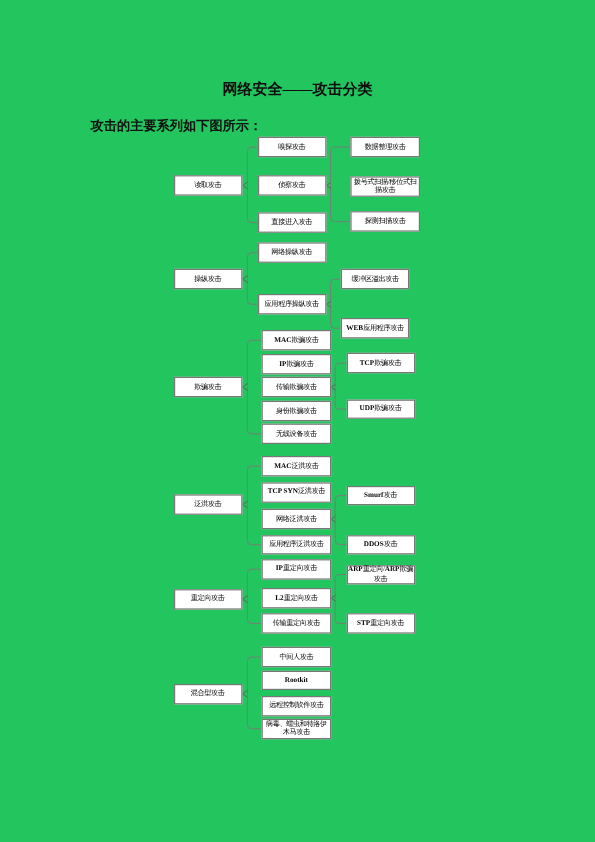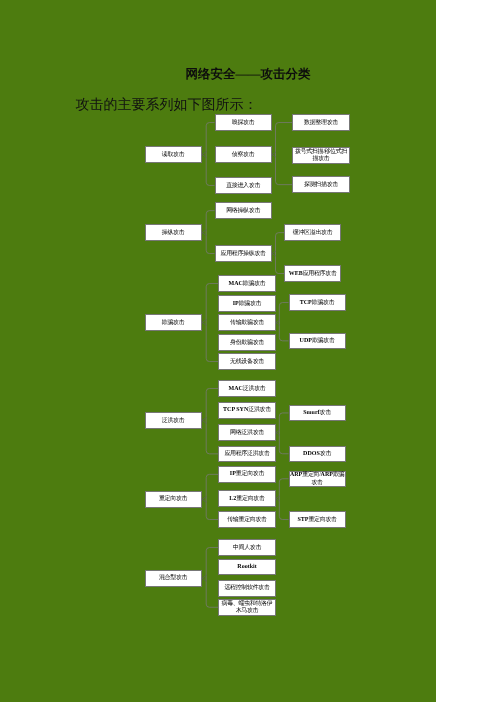--- a/index.html
+++ b/index.html
@@ -1,23 +1,23 @@
 <!DOCTYPE html>
 <html><head>
 <meta charset="utf-8">
 <title>网络安全——攻击分类</title>
 <style>
   html,body{margin:0;padding:0;background:#ffffff;}
   body{width:496px;height:702px;overflow:hidden;
        font-family:"Liberation Serif","DejaVu Serif",serif;color:#000;
        -webkit-font-smoothing:antialiased;text-rendering:geometricPrecision;}
-  .page{position:relative;width:436px;height:702px;background:#4d7c0f;}
+  .page{position:relative;width:496px;height:702px;background:#22c55e;}
   .title{position:absolute;left:0;top:67px;width:496px;text-align:center;
          font-weight:bold;font-size:12.5px;line-height:14px;color:#0d0d0d;}
-  .intro{position:absolute;left:75.5px;top:101px;font-size:14px;line-height:9px;color:#111;}
+  .intro{position:absolute;left:75.5px;top:101px;font-size:11px;line-height:9px;color:#111;font-weight:bold;}
   #wires{position:absolute;left:0;top:0;width:496px;height:702px;overflow:visible;}
   .box{position:absolute;box-sizing:border-box;border:0.8px solid #777;
        background:#fff;display:flex;align-items:center;justify-content:center;
        text-align:center;font-size:6px;line-height:7.3px;letter-spacing:-0.35px;color:#000;}
   .box span{display:block;padding:1.6px 0 0 0;white-space:pre-line;}
   .box b{font-weight:bold;letter-spacing:0;}
 </style>
 </head>
 <body>
 

